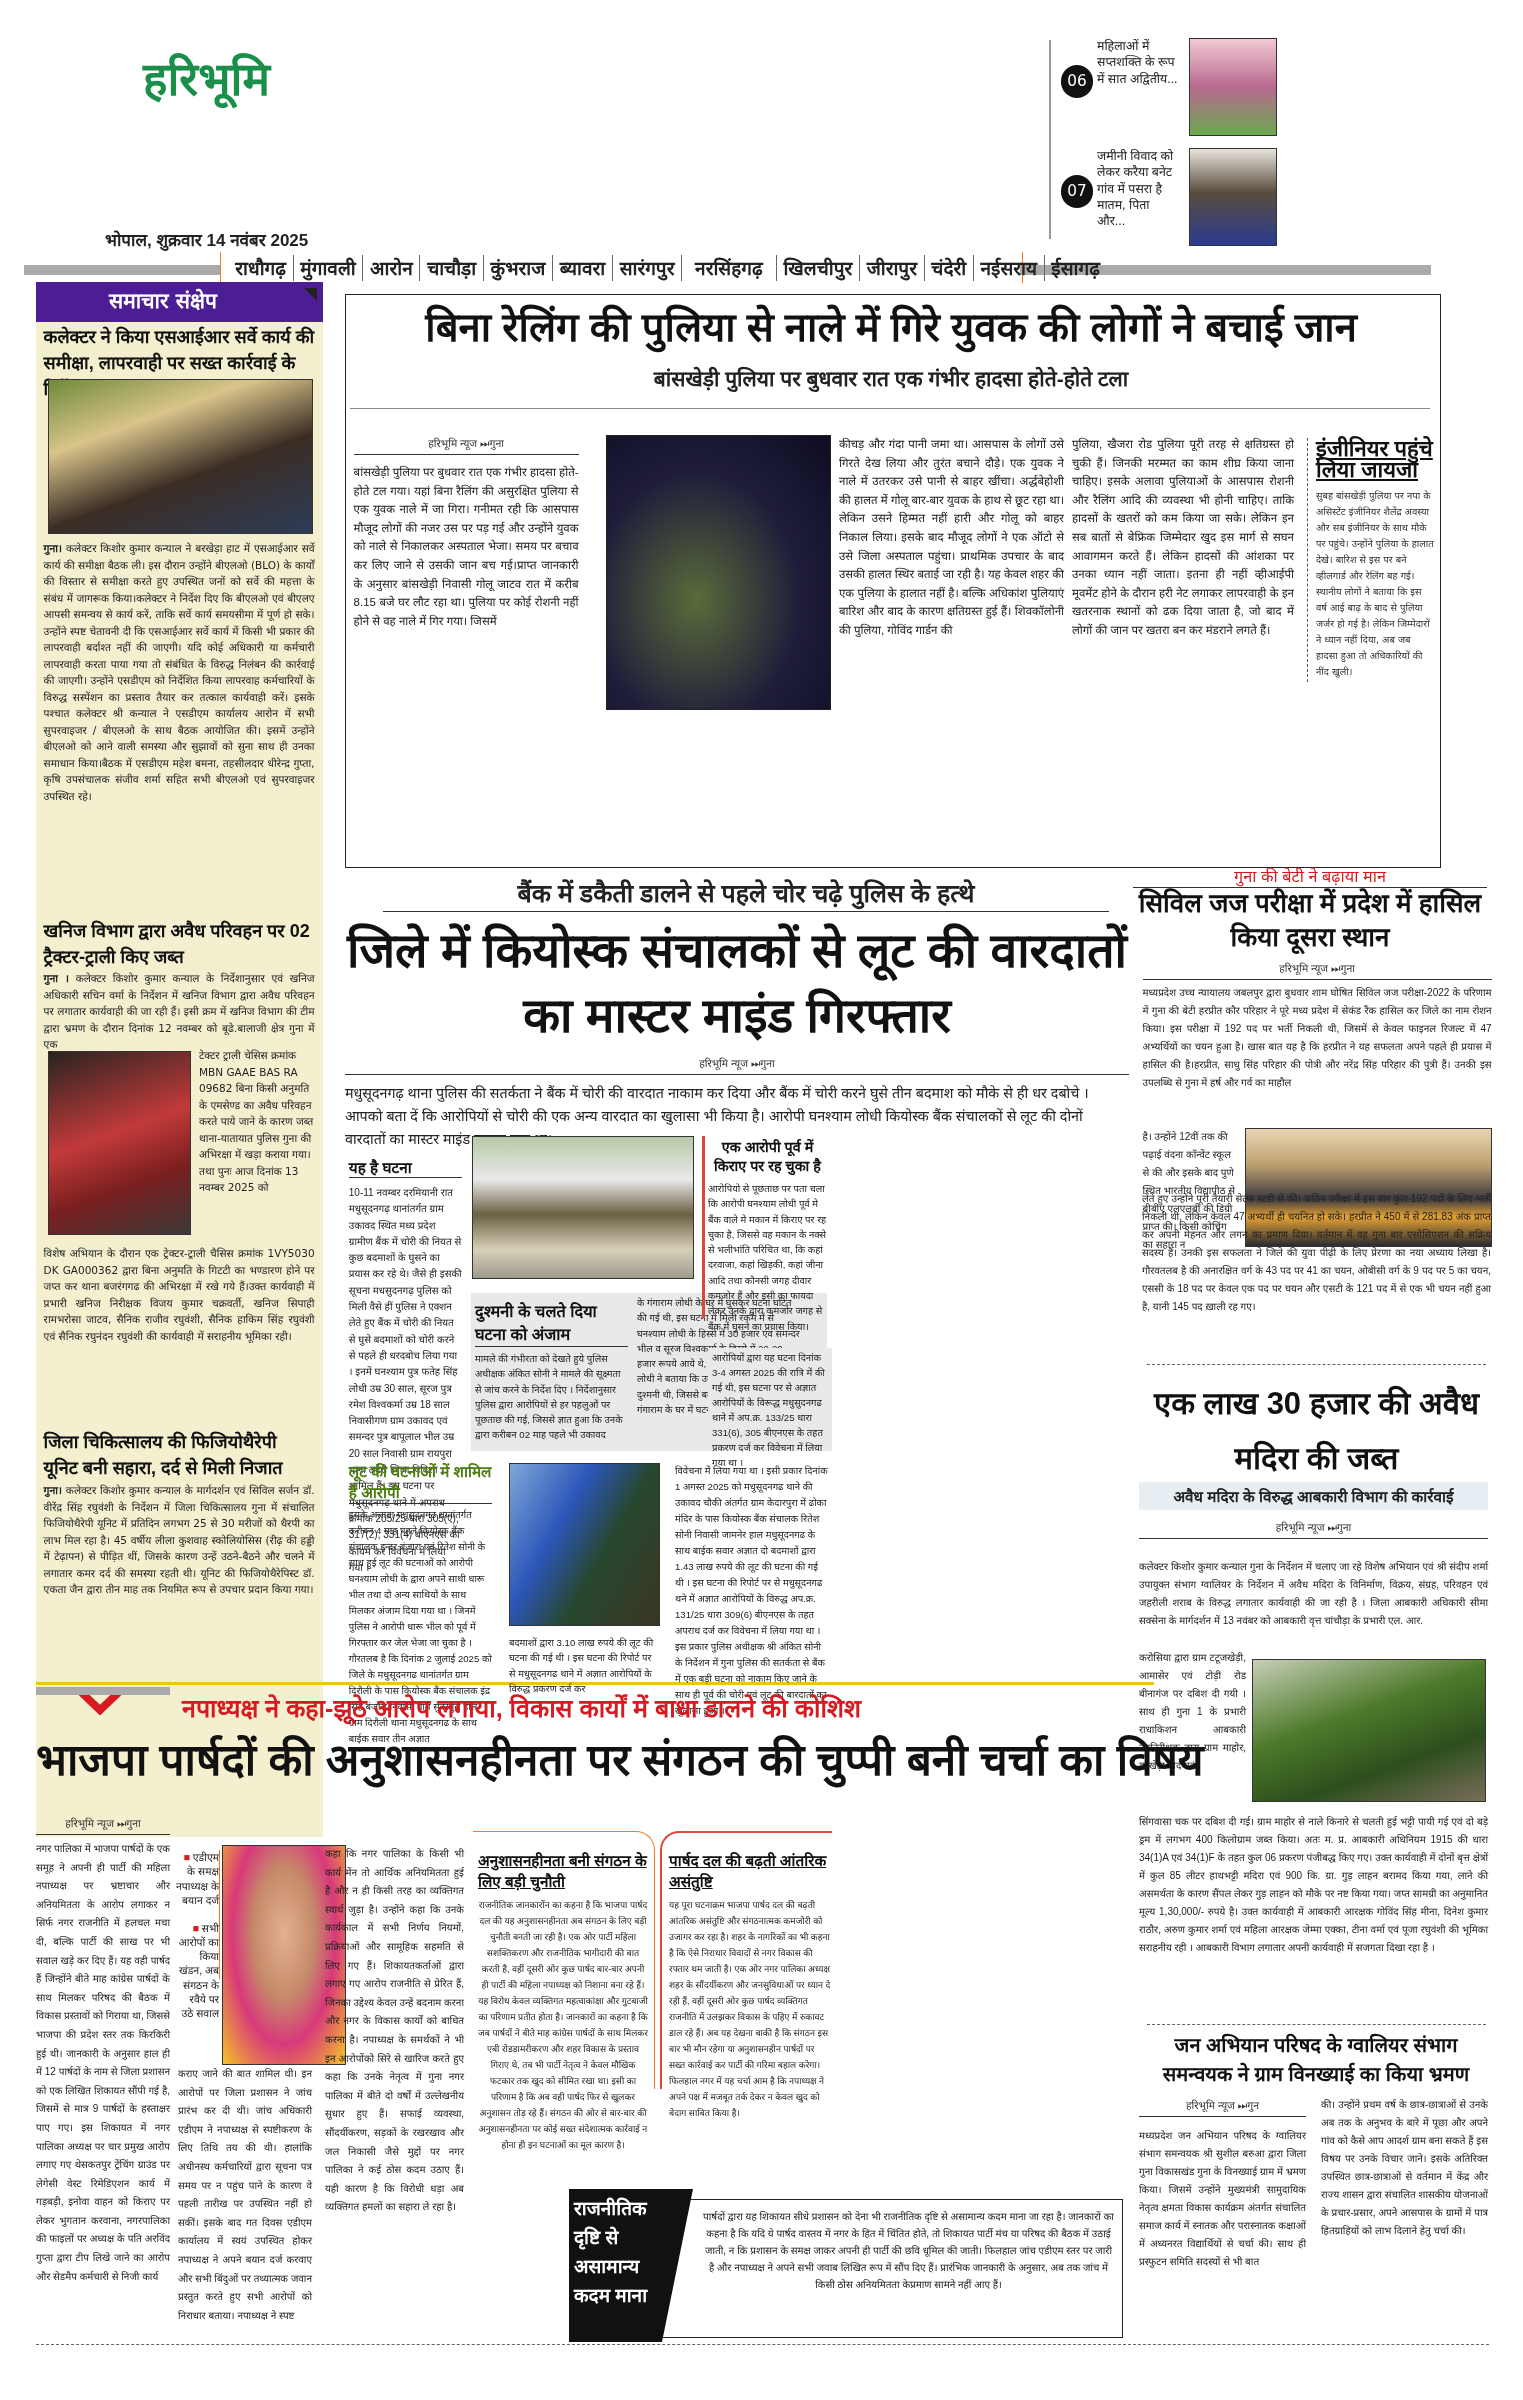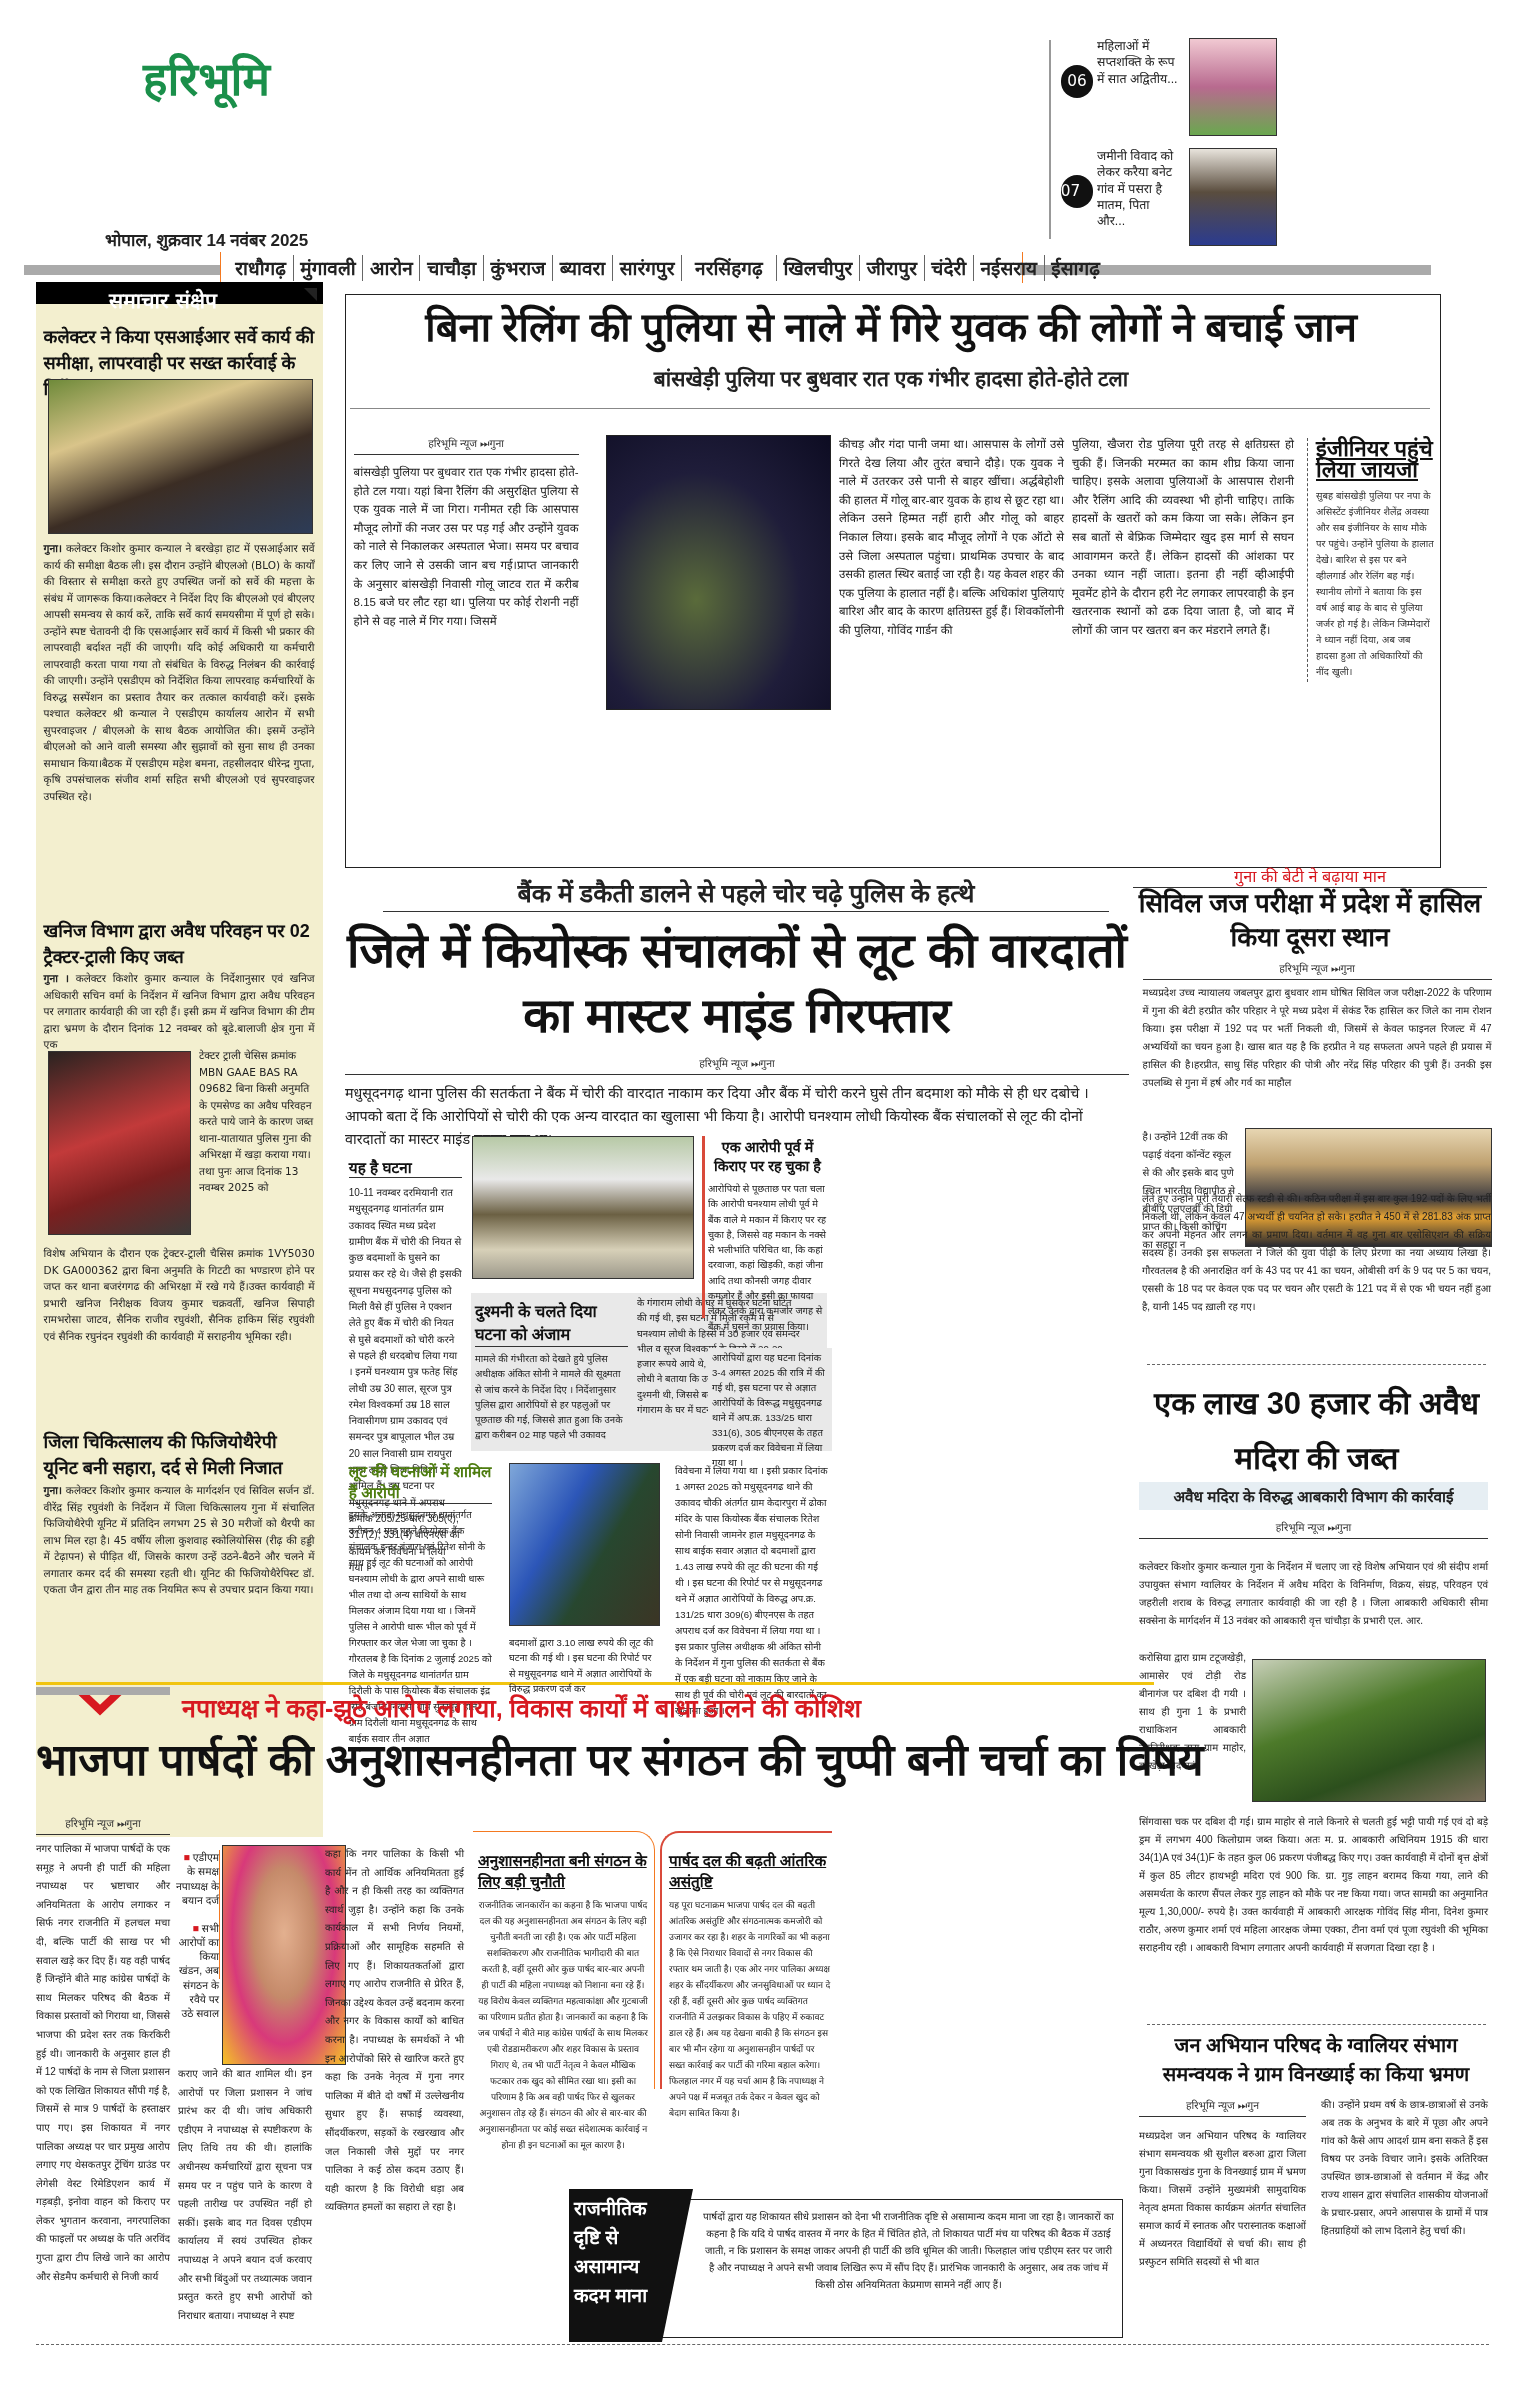--- a/index.html
+++ b/index.html
@@ -20,21 +20,21 @@
   <div class="abs hd" style="left:143px;top:46px;font-size:46px;color:#1a8f4a;font-weight:900">हरिभूमि</div>
   <div class="abs cond" style="left:105px;top:228px;font-size:17px;font-weight:bold;color:#222">भोपाल, शुक्रवार 14 नवंबर 2025</div>
 
   <div class="abs" style="left:1049px;top:40px;width:1.9px;height:199px;background:#999"></div>
   <div class="abs" style="left:1055px;top:38px;width:379px;height:100px">
     <div class="abs" style="left:5.7px;top:27px;width:32.5px;height:32.5px;border-radius:50%;background:#111;color:#fff;font-size:15.3px;text-align:center;line-height:32.5px">06</div>
     <div class="abs cond txts" style="left:42px;top:0;width:82px;font-size:12.4px;line-height:16.3px;text-align:left">महिलाओं में सप्तशक्ति के रूप में सात अद्वितीय...</div>
     <div class="abs img" style="left:134px;top:0;width:88px;height:98px;background:linear-gradient(180deg,#f1c9d2,#b86a8f 50%,#6aa84f)"></div>
   </div>
   <div class="abs" style="left:1055px;top:148px;width:379px;height:100px">
-    <div class="abs" style="left:5.7px;top:27px;width:32.5px;height:32.5px;border-radius:50%;background:#111;color:#fff;font-size:15.3px;text-align:left;line-height:32.5px">07</div>
+    <div class="abs" style="left:5.7px;top:27px;width:32.5px;height:32.5px;border-radius:50%;background:#111;color:#fff;font-size:15.3px;text-align:center;line-height:32.5px">07</div>
     <div class="abs cond txts" style="left:42px;top:0;width:82px;font-size:12.4px;line-height:16.3px;text-align:left">जमीनी विवाद को लेकर करैया बनेट गांव में पसरा है मातम, पिता और...</div>
     <div class="abs img" style="left:134px;top:0;width:88px;height:98px;background:linear-gradient(180deg,#e8e4dc,#5a4d3e 45%,#2b3b8f)"></div>
   </div>
 
   <div class="abs" style="left:24px;top:265px;width:196px;height:9.6px;background:#aaa"></div>
   <div class="abs" style="left:1020px;top:265px;width:411px;height:9.6px;background:#aaa"></div>
   <div class="abs" style="left:220px;top:252px;width:803px;height:31px;border-left:1.9px solid #f47920;border-right:1.9px solid #f47920;display:flex;align-items:center;padding-left:7.6px">
     <div id="towns" style="display:flex;font-size:19px;font-weight:bold;color:#222">
         <span style="padding: 0px 6.7px;">राधौगढ़</span>
         <span style="padding: 0px 6.7px; border-left: 1px solid rgb(102, 102, 102);">मुंगावली</span>
@@ -47,21 +47,21 @@
         <span style="padding: 0px 6.7px; border-left: 1px solid rgb(102, 102, 102);">खिलचीपुर</span>
         <span style="padding: 0px 6.7px; border-left: 1px solid rgb(102, 102, 102);">जीरापुर</span>
         <span style="padding: 0px 6.7px; border-left: 1px solid rgb(102, 102, 102);">चंदेरी</span>
         <span style="padding: 0px 6.7px; border-left: 1px solid rgb(102, 102, 102);">नईसराय</span>
         <span style="padding: 0px 6.7px; border-left: 1px solid rgb(102, 102, 102);">ईसागढ़</span>
       </div>
   </div>
 </div>
 
 <div class="abs" style="left:36px;top:282px;width:287px;height:1555px;background:#f3efcf">
-  <div class="abs" style="left:0;top:0;width:287px;height:22px;background:#000000">
+  <div class="abs" style="left:0;top:0;width:287px;height:40px;background:#4c1d95">
     <span class="abs hd" style="left:73px;top:3.8px;font-size:21px;color:#fff">समाचार संक्षेप</span>
     <span class="abs" style="right:5.7px;top:5.7px;width:0;height:0;border-left:13.4px solid transparent;border-top:13.4px solid #222"></span>
   </div>
 
   <div class="abs hd cond" style="left:7.6px;top:42px;width:271px;font-size:18px;line-height:26px">कलेक्टर ने किया एसआईआर सर्वे कार्य की समीक्षा, लापरवाही पर सख्त कार्रवाई के निर्देश</div>
   <div class="abs img" style="left:11.5px;top:97px;width:265px;height:155px;background:linear-gradient(160deg,#6f8a3a,#d9c48a 30%,#3b2d24 60%,#2d3c57)"></div>
   <div class="abs txts" style="left:7.6px;top:258px;width:271px;font-size:10.5px;line-height:16.5px">
     <b>गुना।</b> <span>कलेक्टर किशोर कुमार कन्याल ने बरखेड़ा हाट में एसआईआर सर्वे कार्य की समीक्षा बैठक ली। इस दौरान उन्होंने बीएलओ (BLO) के कार्यों की विस्तार से समीक्षा करते हुए उपस्थित जनों को सर्वे की महत्ता के संबंध में जागरूक किया।कलेक्टर ने निर्देश दिए कि बीएलओ एवं बीएलए आपसी समन्वय से कार्य करें, ताकि सर्वे कार्य समयसीमा में पूर्ण हो सके। उन्होंने स्पष्ट चेतावनी दी कि एसआईआर सर्वे कार्य में किसी भी प्रकार की लापरवाही बर्दाश्त नहीं की जाएगी। यदि कोई अधिकारी या कर्मचारी लापरवाही करता पाया गया तो संबंधित के विरुद्ध निलंबन की कार्रवाई की जाएगी। उन्होंने एसडीएम को निर्देशित किया लापरवाह कर्मचारियों के विरुद्ध सस्पेंशन का प्रस्ताव तैयार कर तत्काल कार्यवाही करें। इसके पश्चात कलेक्टर श्री कन्याल ने एसडीएम कार्यालय आरोन में सभी सुपरवाइजर / बीएलओ के साथ बैठक आयोजित की। इसमें उन्होंने बीएलओ को आने वाली समस्या और सुझावों को सुना साथ ही उनका समाधान किया।बैठक में एसडीएम महेश बमना, तहसीलदार धीरेन्द्र गुप्ता, कृषि उपसंचालक संजीव शर्मा सहित सभी बीएलओ एवं सुपरवाइजर उपस्थित रहे।</span>
   </div>
 

